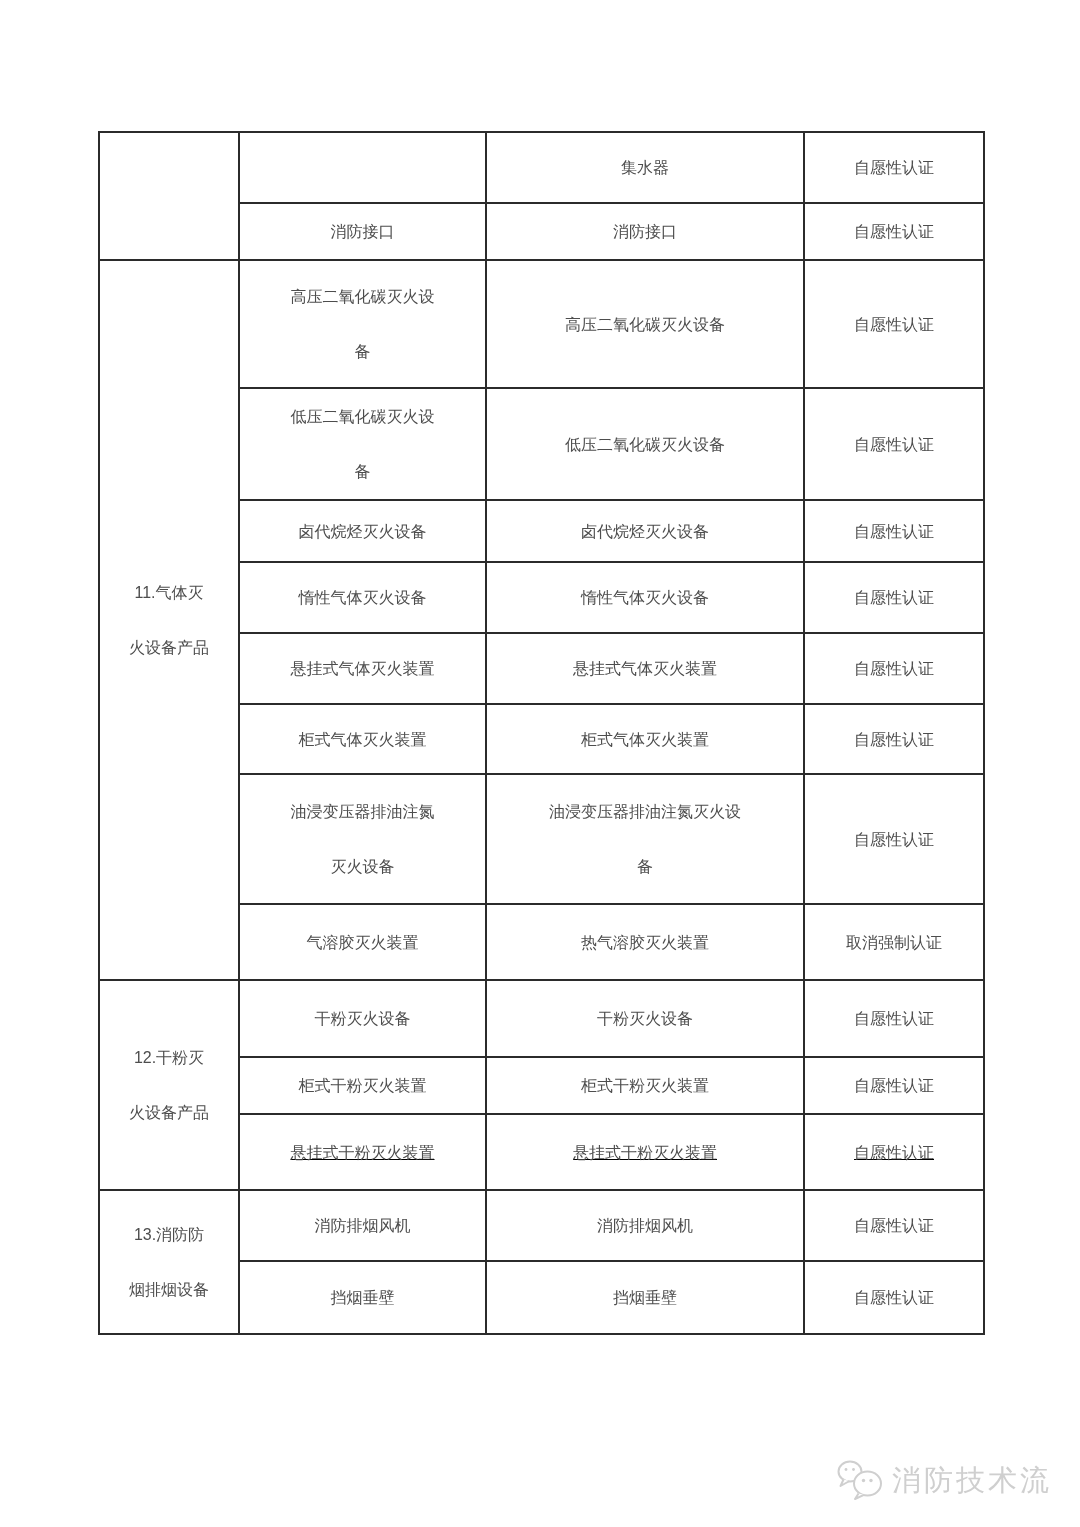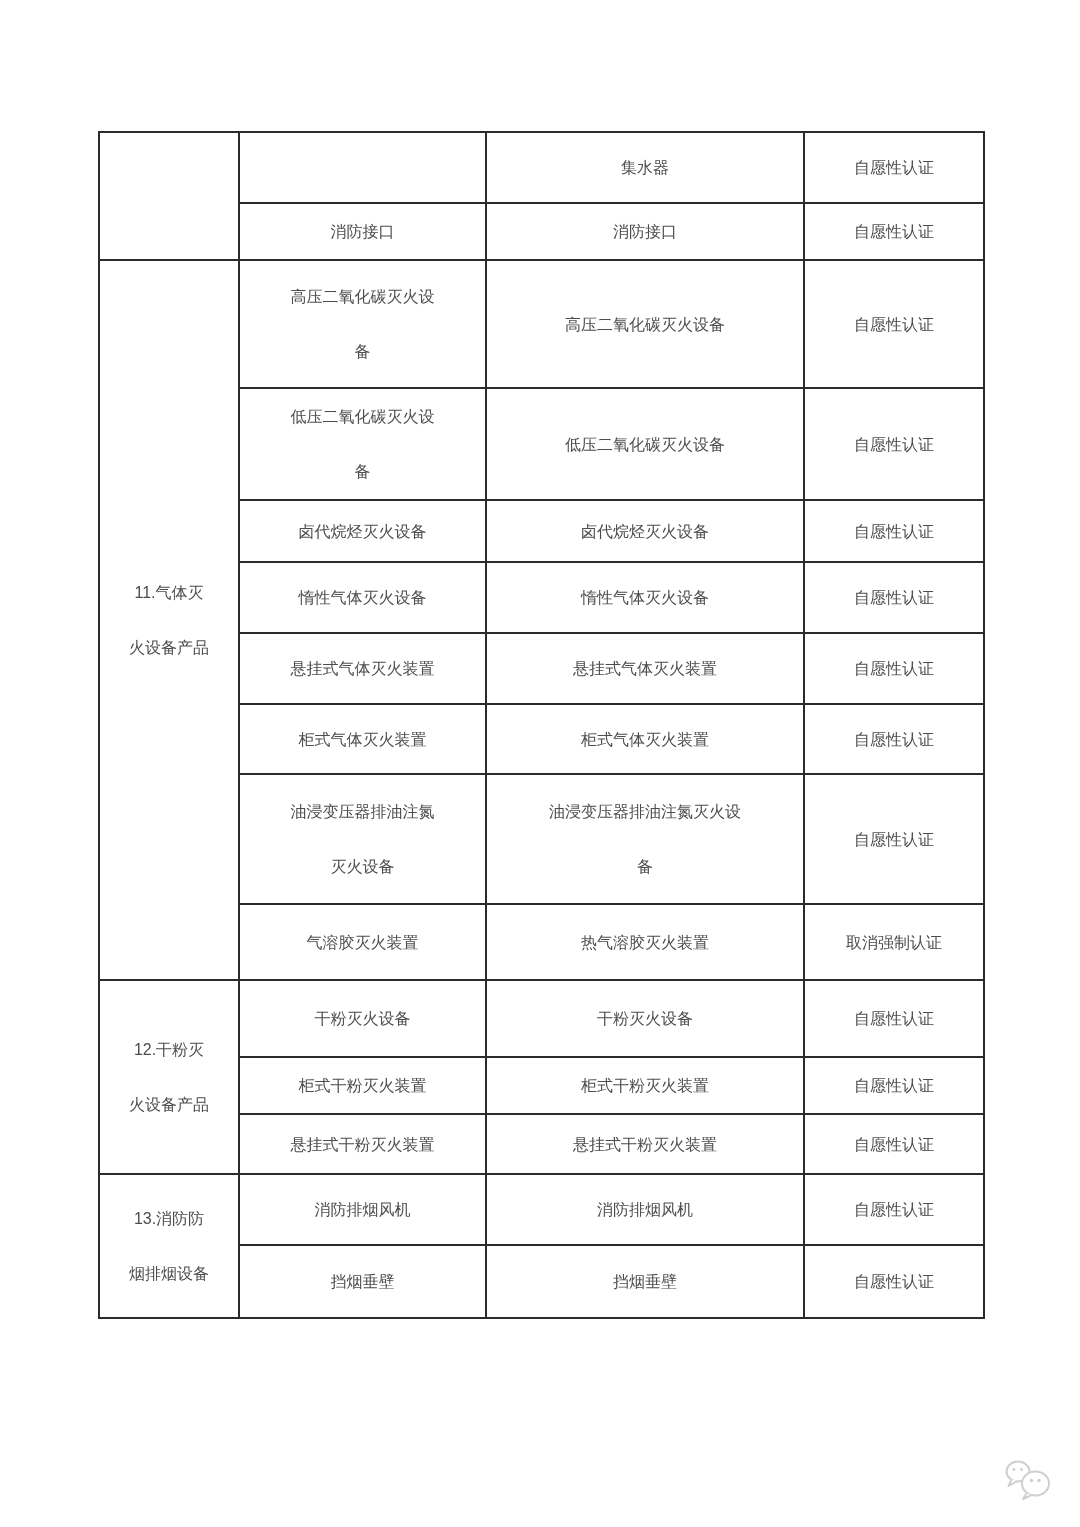--- a/index.html
+++ b/index.html
@@ -43,21 +43,21 @@
   tr.r3  { height: 128px; }
   tr.r4  { height: 112px; margin-top: 44px; }
   tr.r5  { height: 62px; }
   tr.r6  { height: 71px; margin-left: 25px; }
   tr.r7  { height: 71px; border-radius: 30px; }
   tr.r8  { height: 70px; }
   tr.r9  { height: 130px; }
   tr.r10 { height: 76px; }
   tr.r11 { height: 77px; }
   tr.r12 { height: 52px; }
-  tr.r13 { height: 60px; }
+  tr.r13 { height: 76px; text-decoration: underline; }
   tr.r14 { height: 71px; }
   tr.r15 { height: 73px; }
   .watermark {
     position: absolute;
     top: 1458px;
     right: 28px;
     height: 44px;
     display: flex;
     align-items: center;
     gap: 8px;
@@ -187,15 +187,16 @@
           <path d="M22.5 34.5 L19 40 L28 35.8" stroke-linejoin="round"></path>
         </g>
         <g fill="#cfcfcf" stroke="none">
           <circle cx="10" cy="10.5" r="1.4"></circle>
           <circle cx="17.5" cy="10.5" r="1.4"></circle>
           <circle cx="27.5" cy="21.5" r="1.7"></circle>
           <circle cx="35" cy="21.5" r="1.7"></circle>
         </g>
       </svg>
     </span>
+    <span class="wm-text">消防技术流</span>
   </div>
 
 </div>
 
 </body></html>

